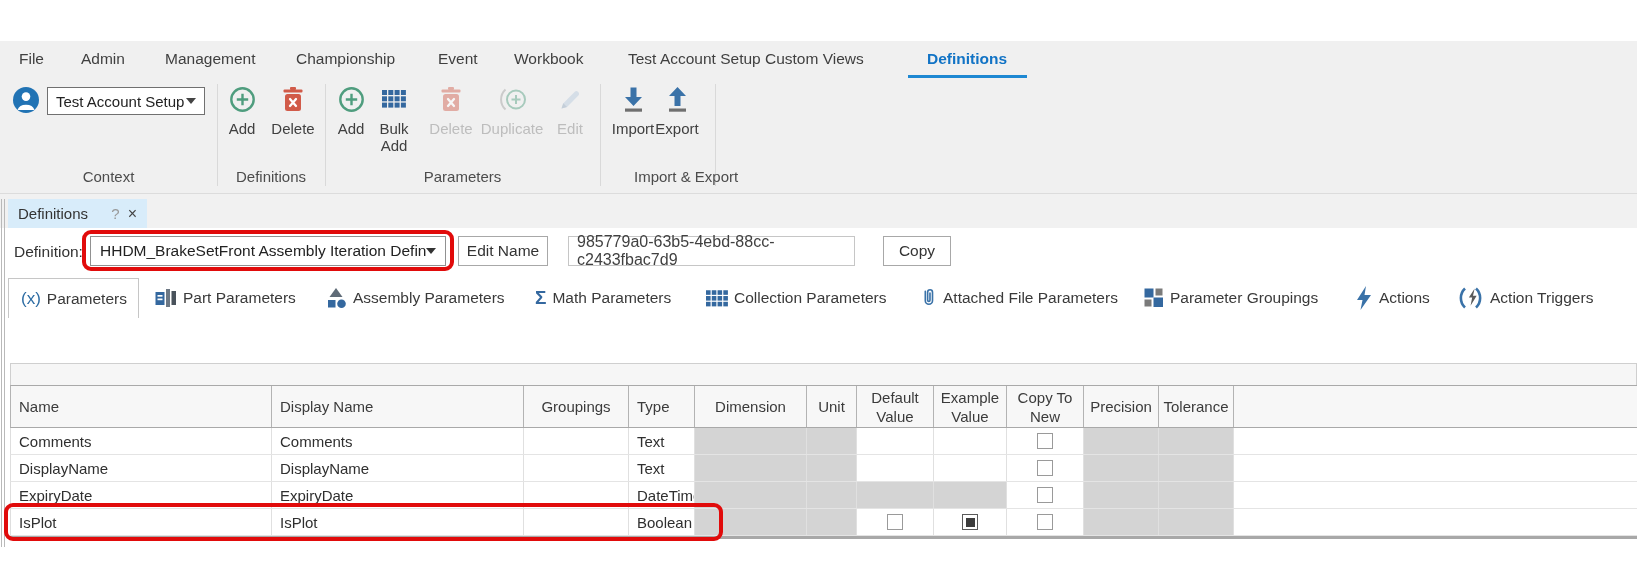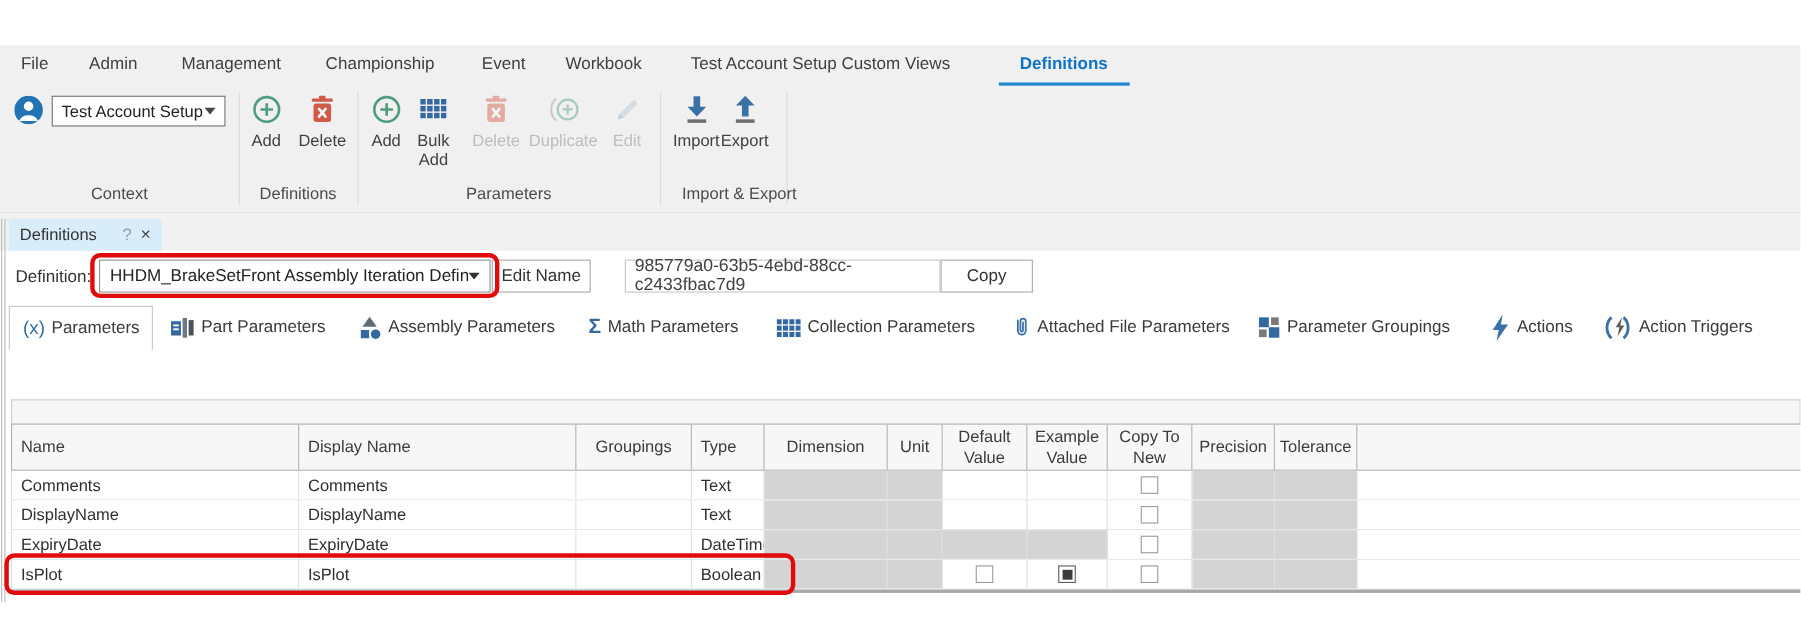--- a/index.html
+++ b/index.html
@@ -230,47 +230,47 @@
     </div>
     <div class="rbtn" style="left:651px">
       <span class="ric">
         <svg width="27" height="28" viewBox="0 0 27 28">
             <path d="M13.5 1 l8.5 9 h-5.5 v10 h-6 V10 H5 z" fill="#3a72a8"></path>
             <rect x="5" y="22.5" width="17" height="3.2" fill="#6f6f6f"></rect>
           </svg>
       </span>
       <div class="rlabel">Export</div>
     </div>
-    <div class="group-label" style="left:620px;width:104px;white-space:nowrap">Import &amp; Export</div>
+    <div class="group-label" style="left:634px;width:104px;white-space:nowrap">Import &amp; Export</div>
   </div>
 
   <div class="docstrip">
     <div class="doctab">
       <span>Definitions</span>
       <span class="help">?</span>
       <span class="close">×</span>
     </div>
   </div>
 
   <div class="content"></div>
   <div class="edge-line" style="left:1px"></div>
   <div class="edge-line" style="left:4px"></div>
 
   <div class="def-label">Definition:</div>
   <div class="def-combo">
     <span style="white-space:nowrap;overflow:hidden;">HHDM_BrakeSetFront Assembly Iteration Definition</span>
     <span class="caret"></span>
   </div>
-  <div class="btn" style="left:447px;width:90px">
+  <div class="btn" style="left:458px;width:90px">
     <span>Edit Name</span>
   </div>
   <div class="guid-box">
     <span>985779a0-63b5-4ebd-88cc-c2433fbac7d9</span>
   </div>
-  <div class="btn" style="left:855px;width:84px">
+  <div class="btn" style="left:883px;width:68px">
     <span>Copy</span>
   </div>
 
   <div class="ptab active">
     <span class="formula-glyph">(x)</span>
     <span>Parameters</span>
   </div>
   <div class="ptab" style="left:155px">
     <span>
       <svg width="22" height="20" viewBox="0 0 22 20">

